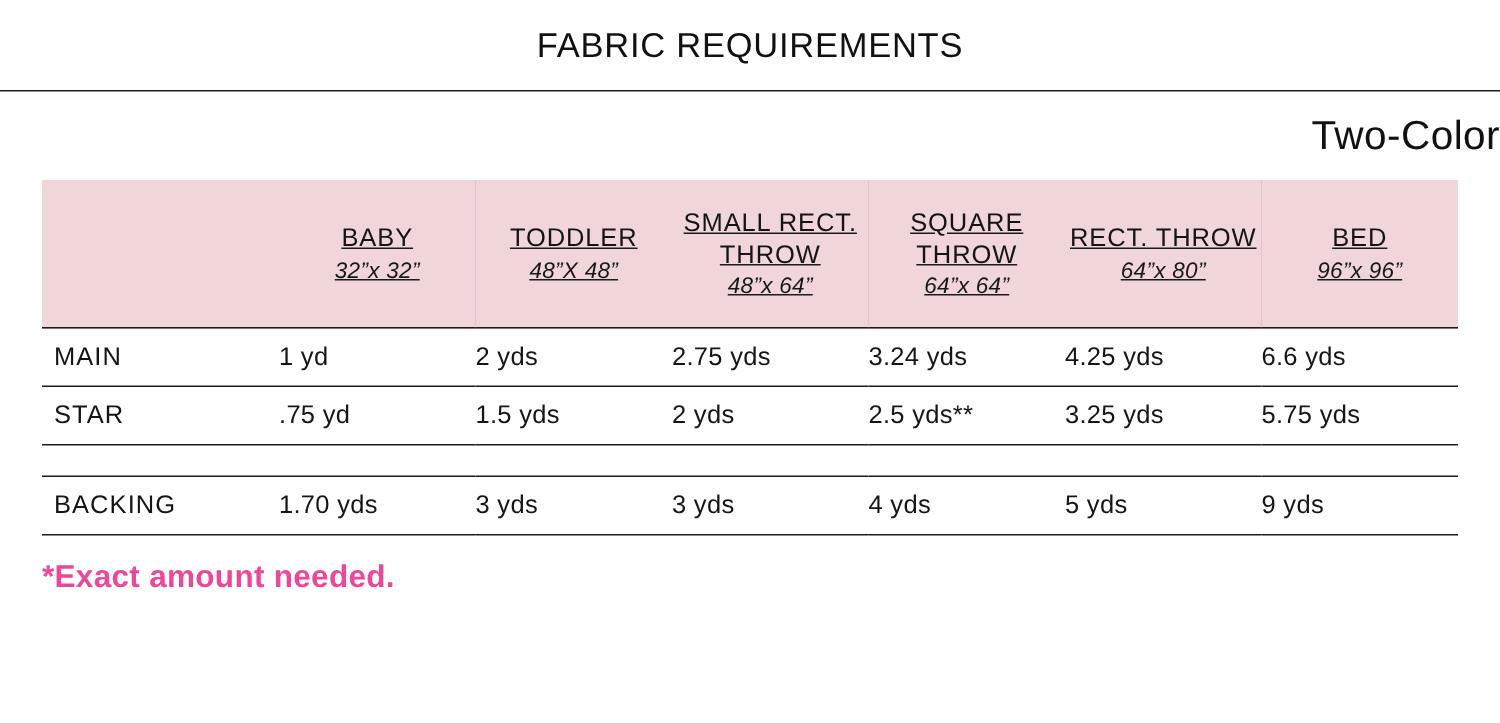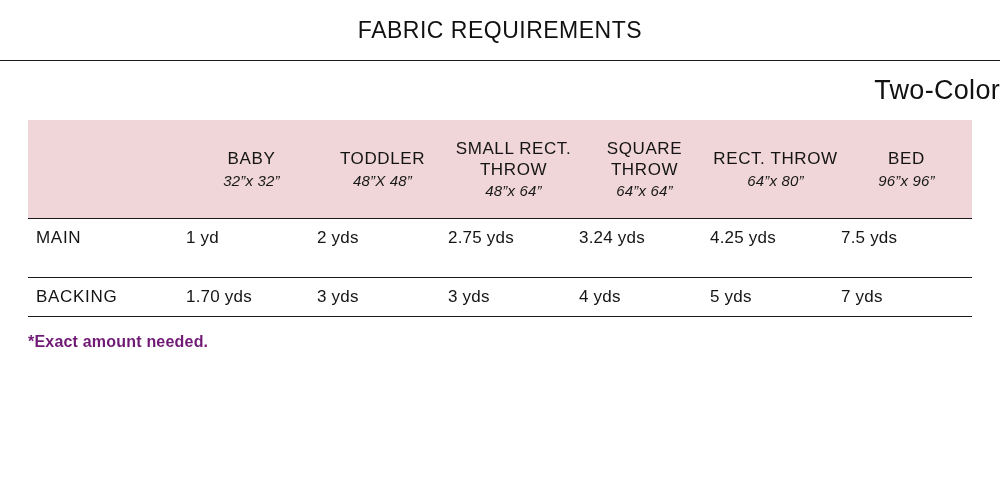--- a/index.html
+++ b/index.html
@@ -59,20 +59,21 @@
 
   table.fabric th,
   table.fabric td {
     padding: 0;
     margin: 0;
   }
 
   
   thead.head-band tr {
     background: #ec4899;
+    text-decoration: underline;
   }
   thead.head-band th {
     background: #f0d6d8;
     vertical-align: middle;
     text-align: center;
     height: 98px;
     font-weight: normal;
   }
   thead.head-band th.rowlabel-col {
     width: 158px;
@@ -115,24 +116,24 @@
     border-bottom: 1.5px solid #1b1b1b;
   }
 
   .spacer-row td {
     height: 20px;
     border: none;
   }
 
   .footnote {
     padding: 16px 0 0 28px;
-    font-size: 16px;
+    font-size: 21px;
     font-weight: bold;
     letter-spacing: 0.2px;
-    color: #701a75;
+    color: #ec4899;
   }
 </style>
 </head>
 <body>
 
 <div class="page">
 
   <div class="doc-title">FABRIC REQUIREMENTS</div>
 
   <div class="rule-full"></div>
@@ -181,43 +182,52 @@
       </thead>
       <tbody>
 
         <tr class="sep-top">
           <td class="rowlabel">MAIN</td>
           <td>1 yd</td>
           <td>2 yds</td>
           <td>2.75 yds</td>
           <td>3.24 yds</td>
           <td>4.25 yds</td>
-          <td>7.5 yds</td>
-        </tr>
-
+          <td>6.6 yds</td>
+        </tr>
+
+        <tr class="sep-top sep-bottom">
+          <td class="rowlabel">STAR</td>
+          <td>.75 yd</td>
+          <td>1.5 yds</td>
+          <td>2 yds</td>
+          <td>2.5 yds**</td>
+          <td>3.25 yds</td>
+          <td>5.75 yds</td>
+        </tr>
 
         <tr class="spacer-row">
           <td></td>
           <td></td>
           <td></td>
           <td></td>
           <td></td>
           <td></td>
           <td></td>
         </tr>
 
 
         <tr class="sep-top sep-bottom">
           <td class="rowlabel">BACKING</td>
           <td>1.70 yds</td>
           <td>3 yds</td>
           <td>3 yds</td>
           <td>4 yds</td>
           <td>5 yds</td>
-          <td>7 yds</td>
+          <td>9 yds</td>
         </tr>
 
       </tbody>
     </table>
   </div>
 
   <div class="footnote">*Exact amount needed.</div>
 
 </div>
 

